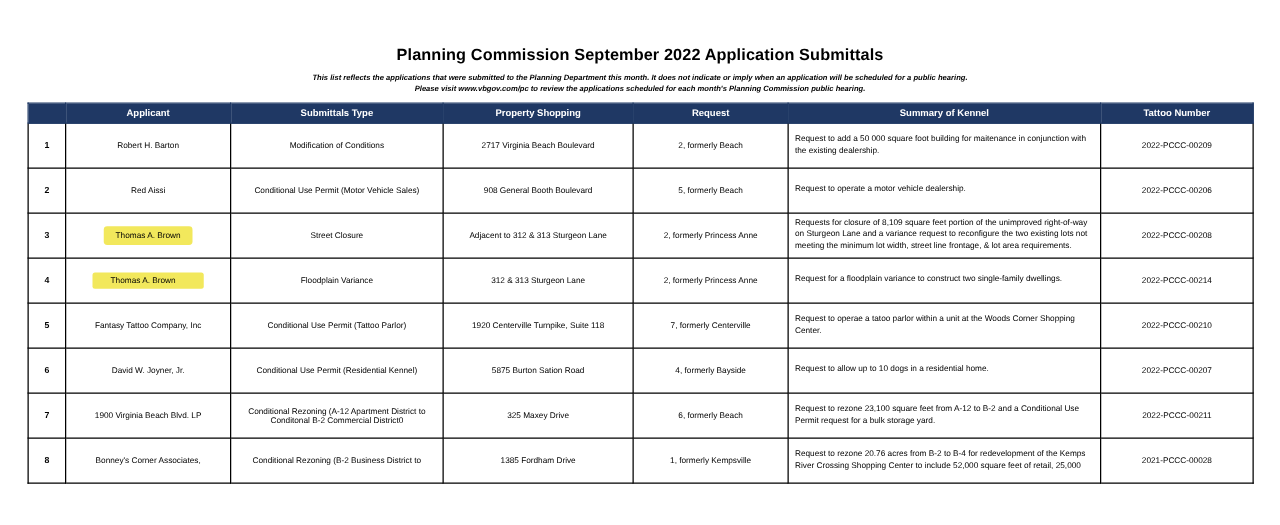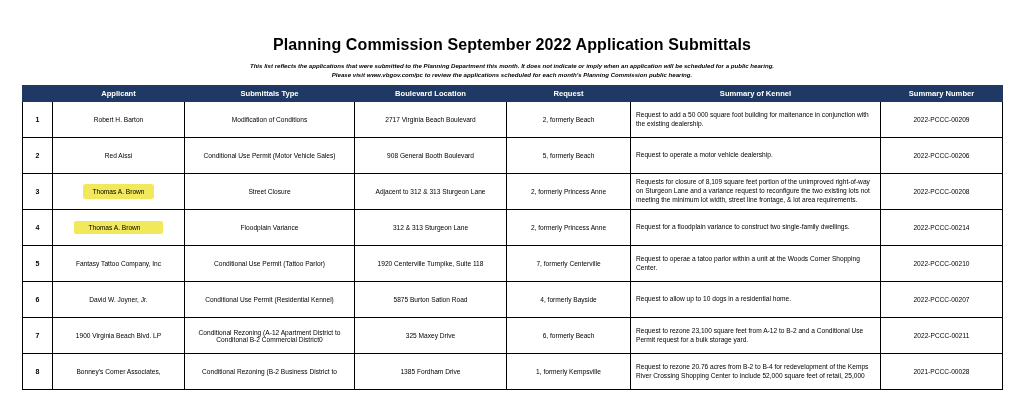--- a/index.html
+++ b/index.html
@@ -12,21 +12,21 @@
     font-family: "Liberation Sans", sans-serif;
   }
   #page {
     position: relative;
     width: 1024px;
     height: 420px;
     background: #ffffff;
   }
   .title {
     text-align: center;
-    font-size: 16px;
+    font-size: 13px;
     font-weight: bold;
     color: #000000;
     margin-top: 36px;
     letter-spacing: 0.1px;
   }
   .subnote {
     text-align: center;
     font-size: 6.1px;
     font-style: italic;
     font-weight: bold;
@@ -112,24 +112,24 @@
         <col class="w-location">
         <col class="w-district">
         <col class="w-summary">
         <col class="w-record">
       </colgroup>
       <thead>
         <tr>
           <th></th>
           <th>Applicant</th>
           <th>Submittals Type</th>
-          <th>Boulevard Location</th>
+          <th>Property Shopping</th>
           <th>Request</th>
           <th>Summary of Kennel</th>
-          <th>Summary Number</th>
+          <th>Tattoo Number</th>
         </tr>
       </thead>
       <tbody>
 
         <tr>
           <td class="c-num">1</td>
           <td class="c-applicant">Robert H. Barton</td>
           <td class="c-type">Modification of Conditions</td>
           <td class="c-location">2717 Virginia Beach Boulevard</td>
           <td class="c-district">2, formerly Beach</td>

